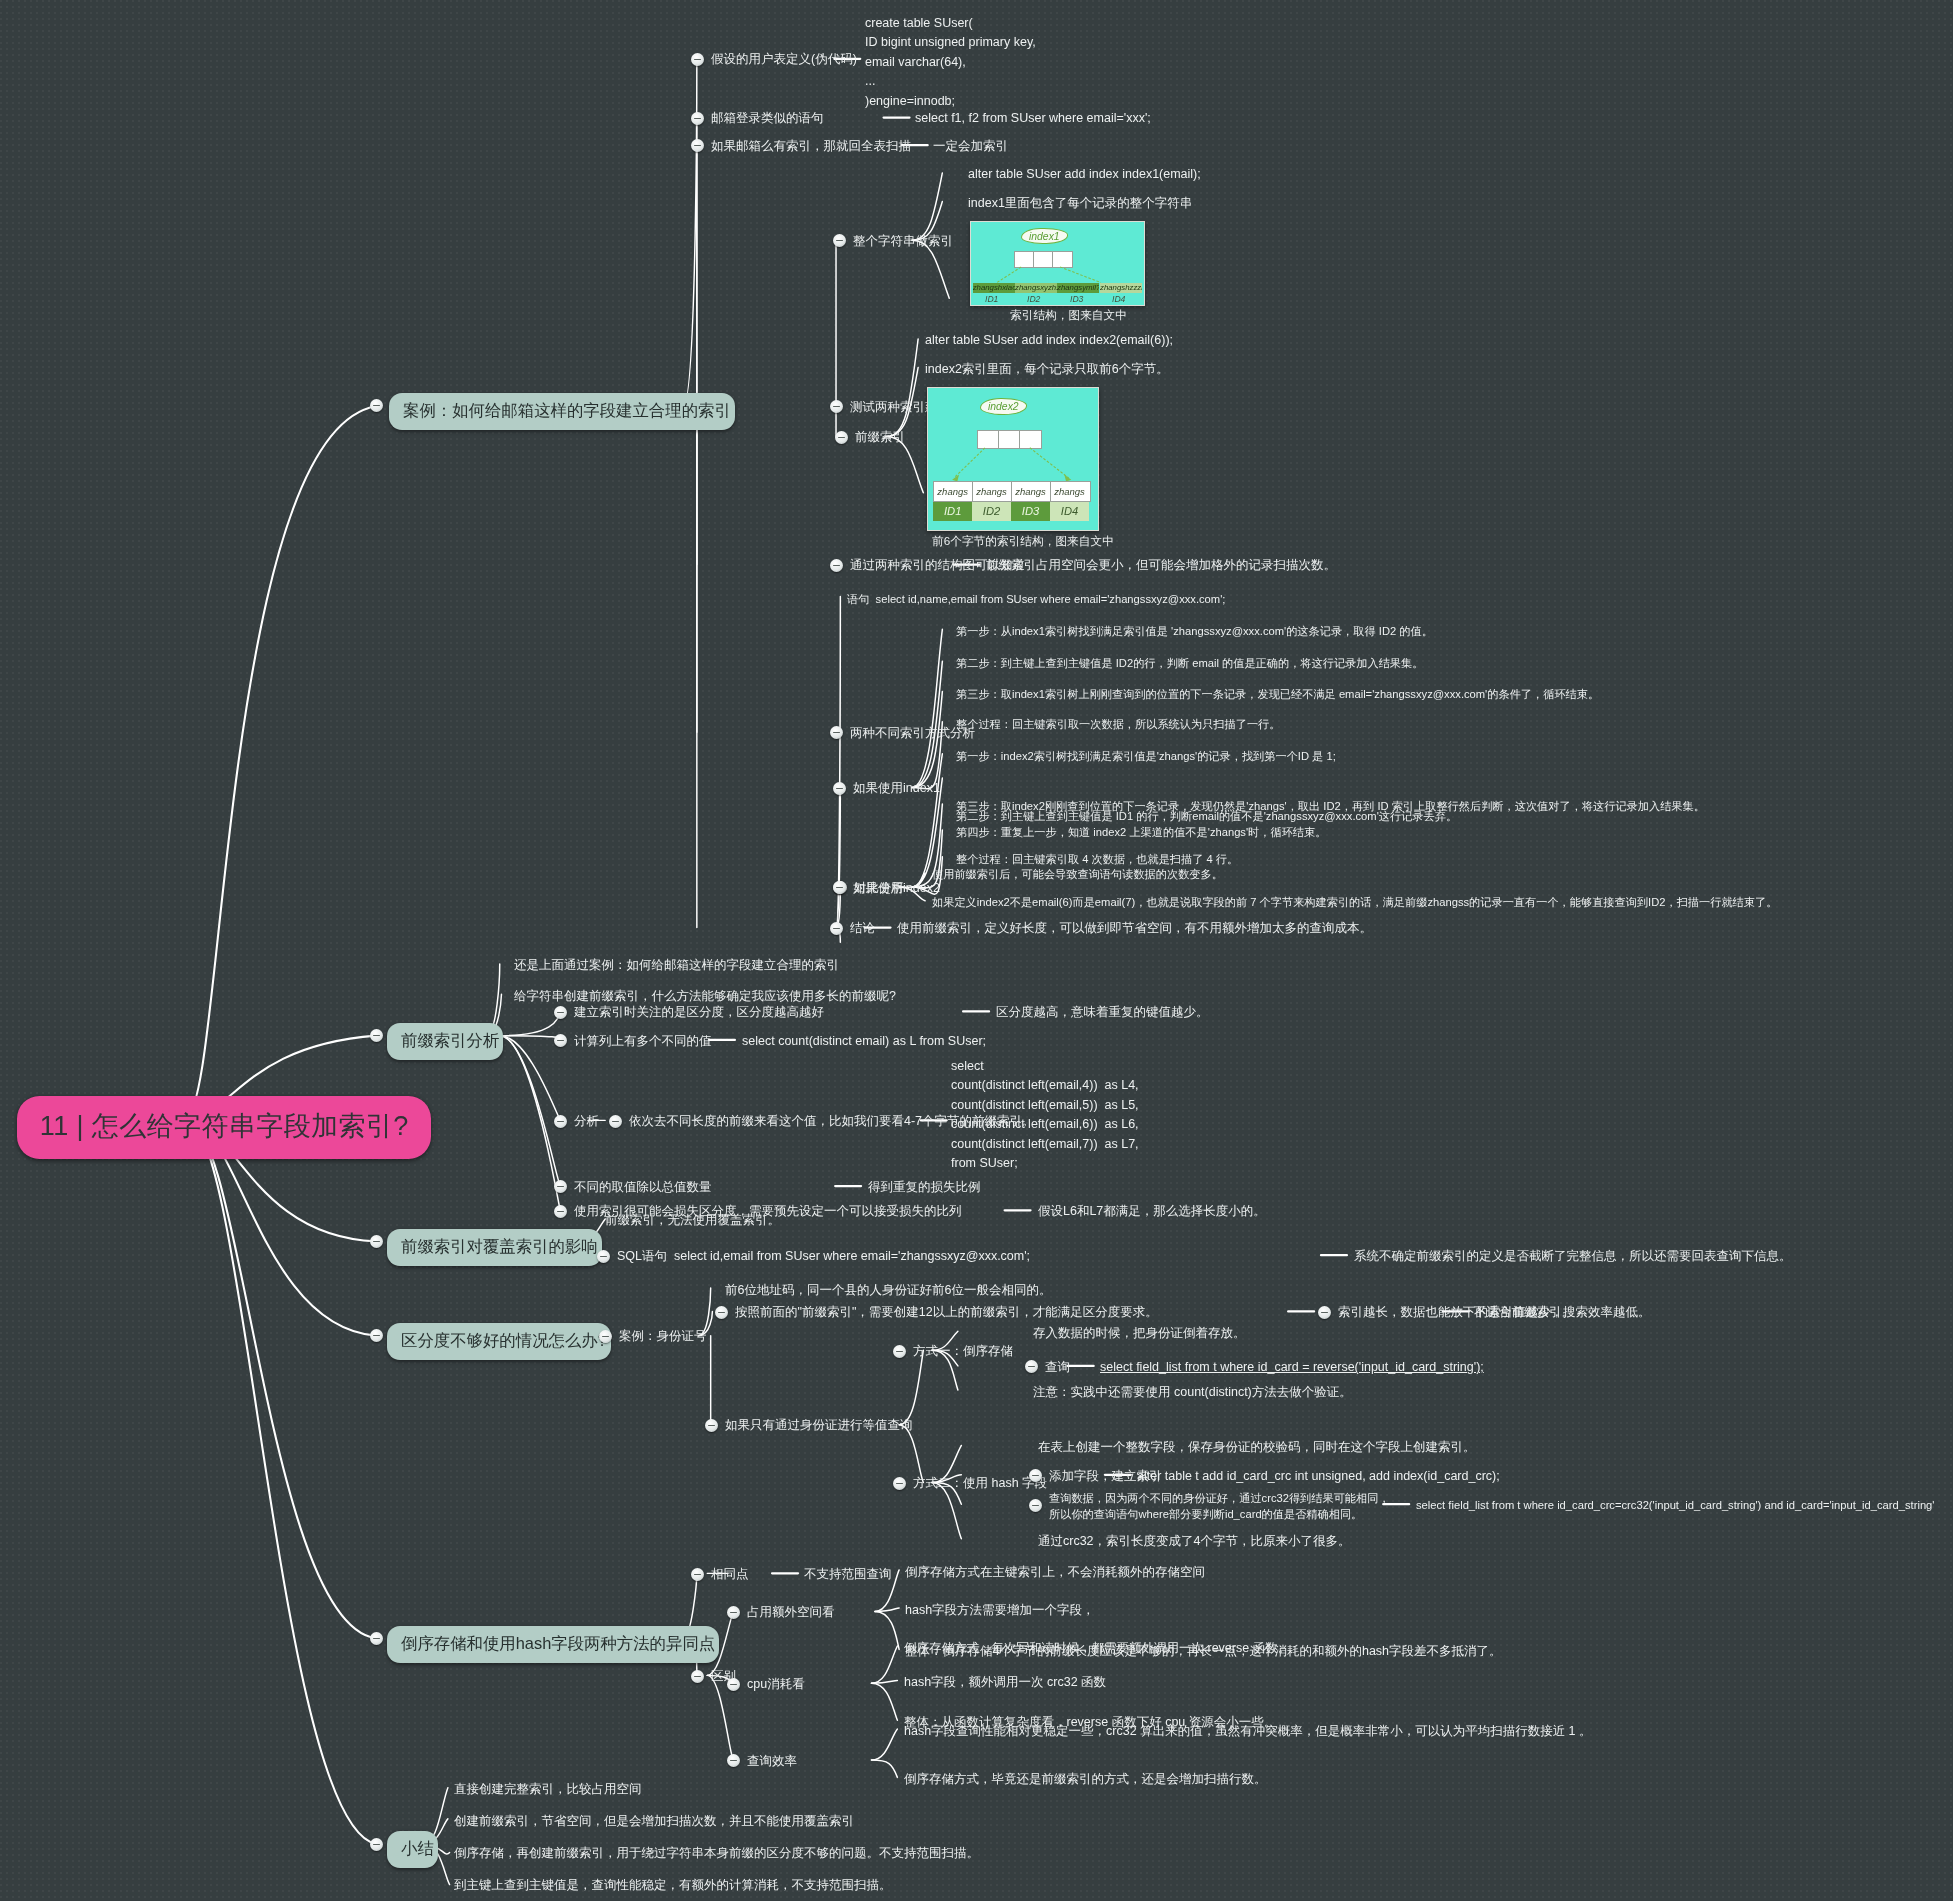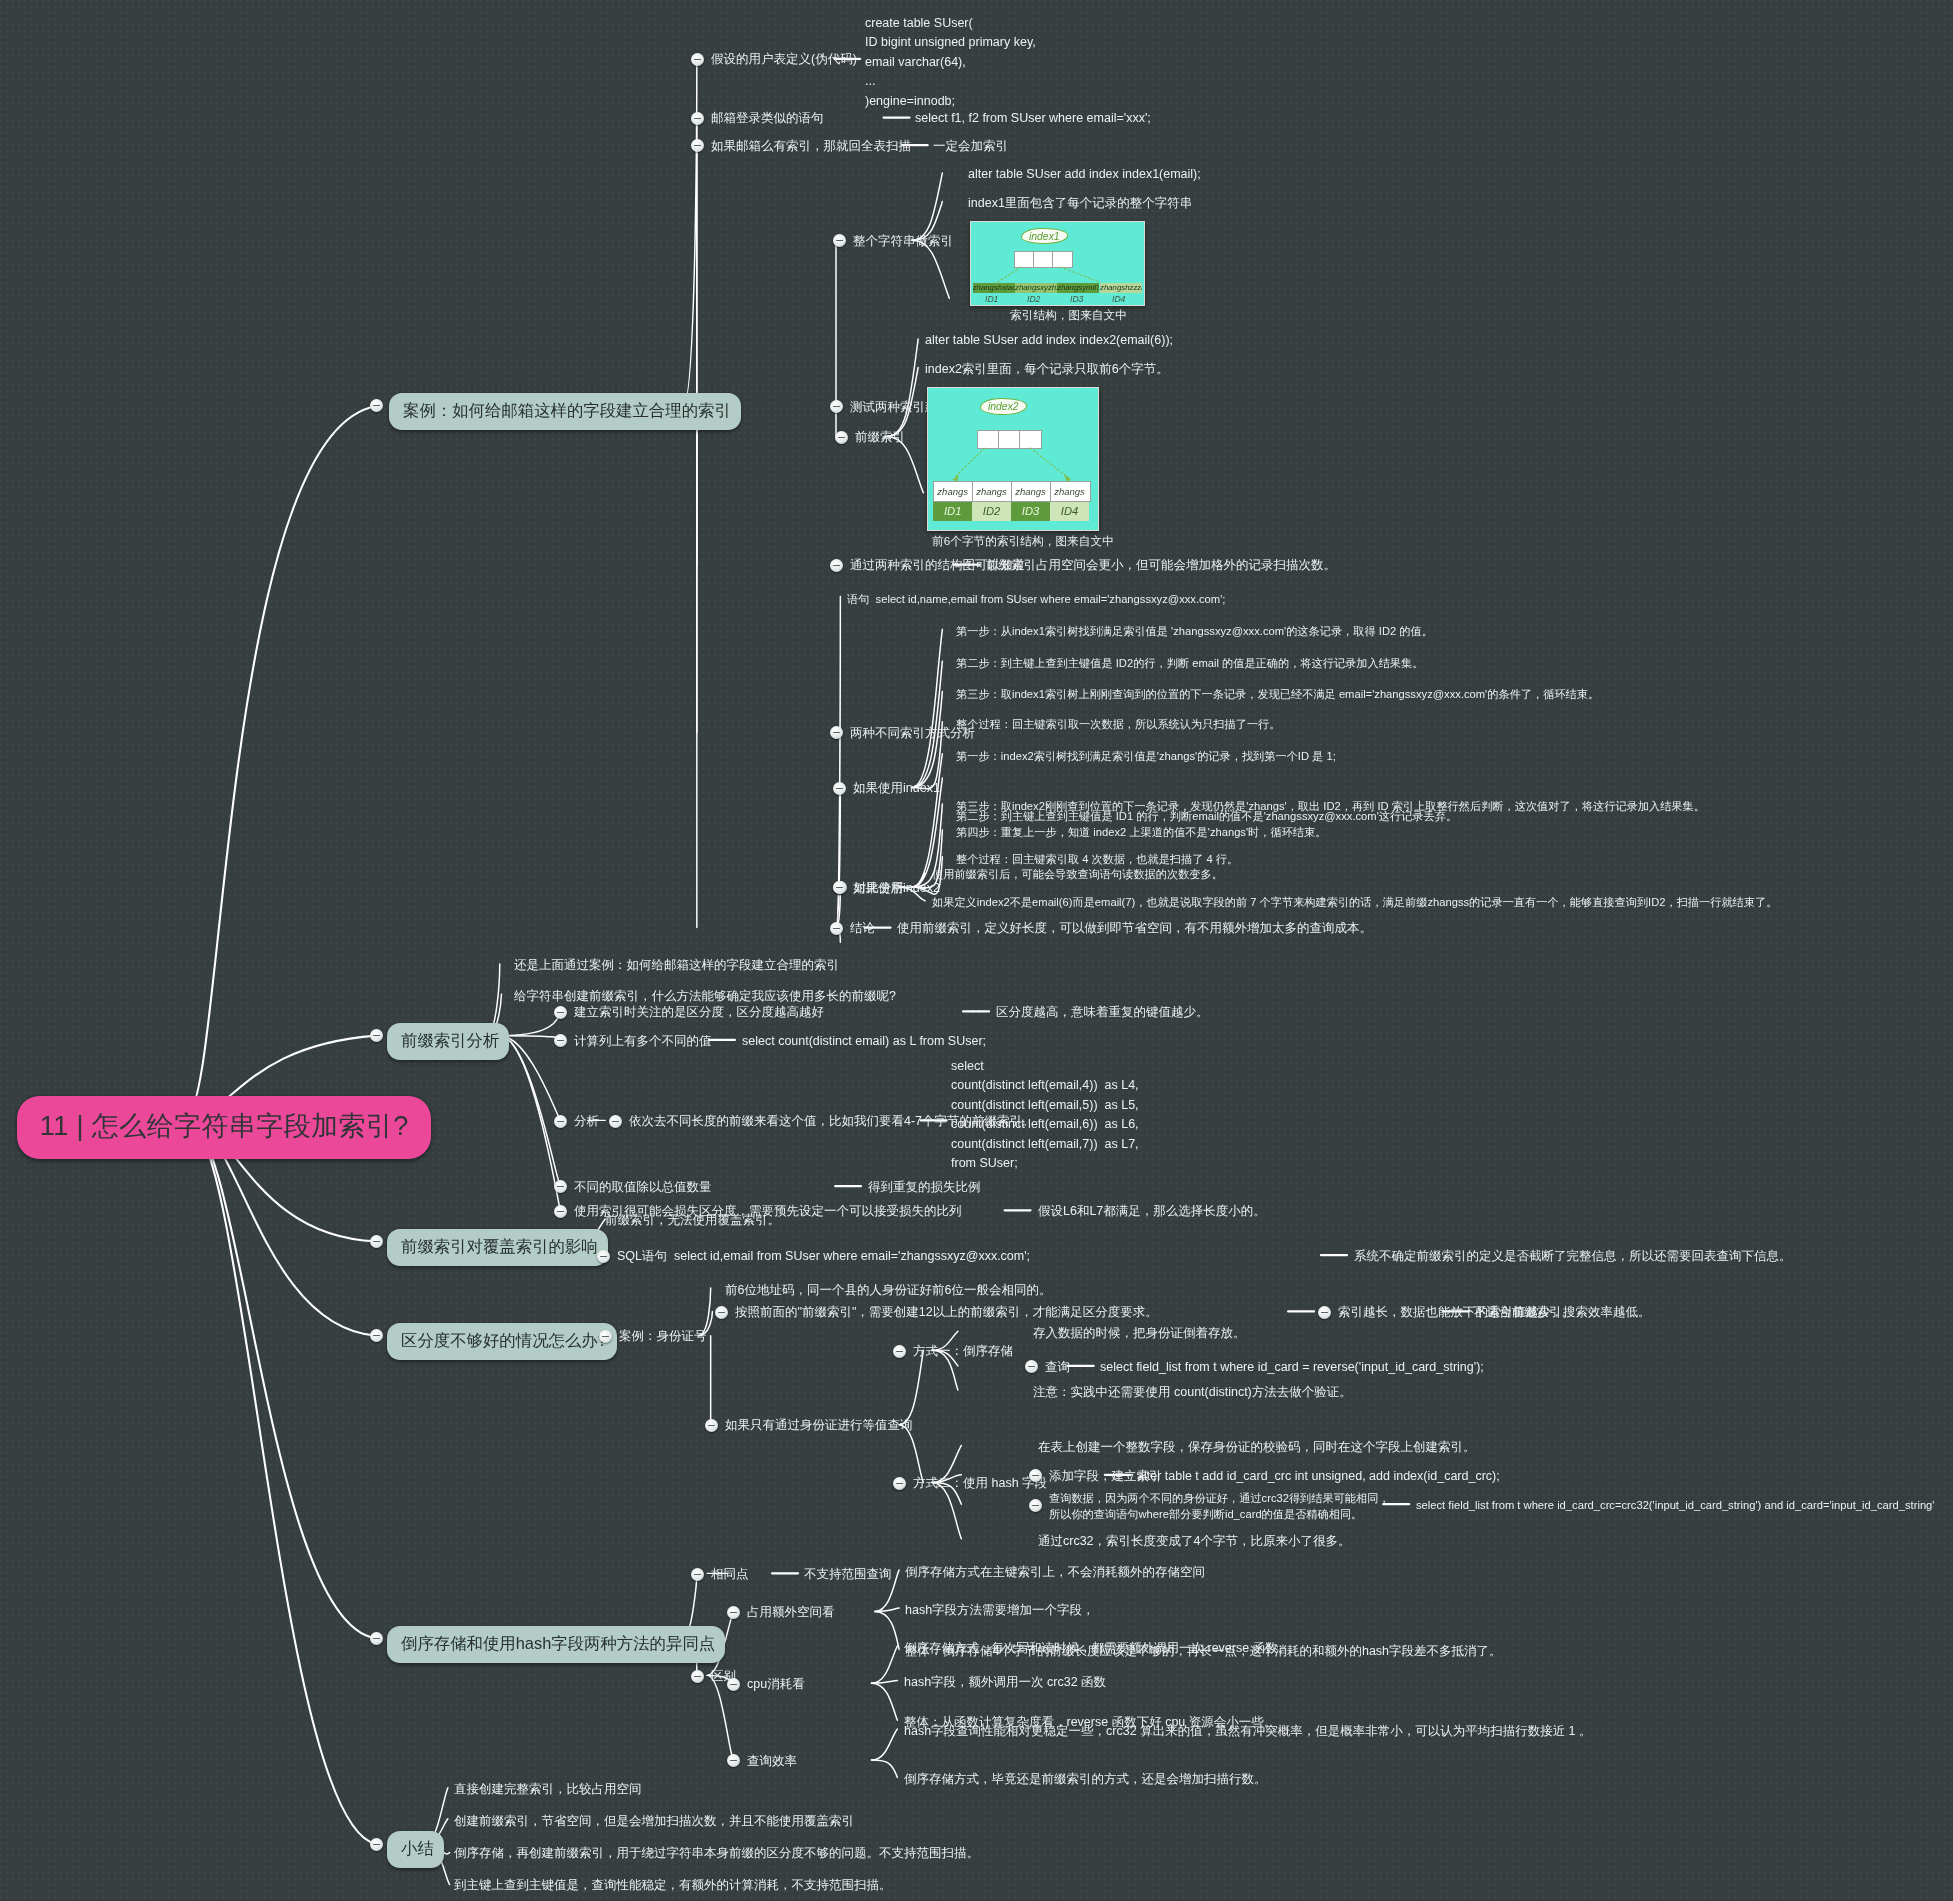--- a/index.html
+++ b/index.html
@@ -15,21 +15,21 @@
   .node{position:absolute;white-space:pre;line-height:1.45;}
   
   .root{
     background:#ec4899;color:#2f3436;border-radius:22.5px;
     padding:11.2px 22.5px 13px 22.5px;font-size:27px;letter-spacing:0.4px;
     box-shadow:0 1.7px 4.3px rgba(0,0,0,.45);
   }
   
   .pill{
     background:#b3cdc6;color:#27302f;border-radius:13px;
-    padding:6px 10px 7px 14px;font-size:16.4px;white-space:nowrap;
+    padding:6px 4px 7px 14px;font-size:16.4px;white-space:nowrap;
     box-shadow:0 1.7px 3.5px rgba(0,0,0,.4);
   }
   
   .t{color:#eef1f1;font-size:12.5px;}
   .t.sm{font-size:11.2px;}
   .code{font-size:12.5px;color:#eef1f1;line-height:1.55;}
   
   .dot{
     position:absolute;width:13px;height:13px;border-radius:50%;
     background:radial-gradient(circle at 40% 33%,#ffffff 0%,#e3e8e8 58%,#aab3b3 100%);
@@ -342,21 +342,21 @@
 <div class="node t" style="left:1474px;top:1303px;">不适合前缀索引。</div>
 
 <div class="dot" style="left:705px;top:1419px;"></div>
 <div class="node t" style="left:725px;top:1416px;">如果只有通过身份证进行等值查询</div>
 
 <div class="dot" style="left:893px;top:1345px;"></div>
 <div class="node t" style="left:913px;top:1342px;">方式一：倒序存储</div>
 <div class="node t" style="left:1033px;top:1324px;">存入数据的时候，把身份证倒着存放。</div>
 <div class="dot" style="left:1025px;top:1360px;"></div>
 <div class="node t" style="left:1045px;top:1358px;">查询</div>
-<div class="node t" style="left:1100px;top:1358px;">select field_list from t where id_card = reverse('input_id_card_string');</div>
+<div class="node t" style="left:1100px;top:1358px;text-decoration:underline;">select field_list from t where id_card = reverse('input_id_card_string');</div>
 <div class="node t" style="left:1033px;top:1383px;">注意：实践中还需要使用 count(distinct)方法去做个验证。</div>
 
 <div class="dot" style="left:893px;top:1477px;"></div>
 <div class="node t" style="left:913px;top:1474px;">方式二：使用 hash 字段</div>
 <div class="node t" style="left:1038px;top:1438px;">在表上创建一个整数字段，保存身份证的校验码，同时在这个字段上创建索引。</div>
 <div class="dot" style="left:1029px;top:1469px;"></div>
 <div class="node t" style="left:1049px;top:1467px;">添加字段，建立索引</div>
 <div class="node t" style="left:1137px;top:1467px;">alter table t add id_card_crc int unsigned, add index(id_card_crc);</div>
 <div class="dot" style="left:1029px;top:1499px;"></div>
 <div class="node t sm" style="left:1049px;top:1490px;">查询数据，因为两个不同的身份证好，通过crc32得到结果可能相同，

